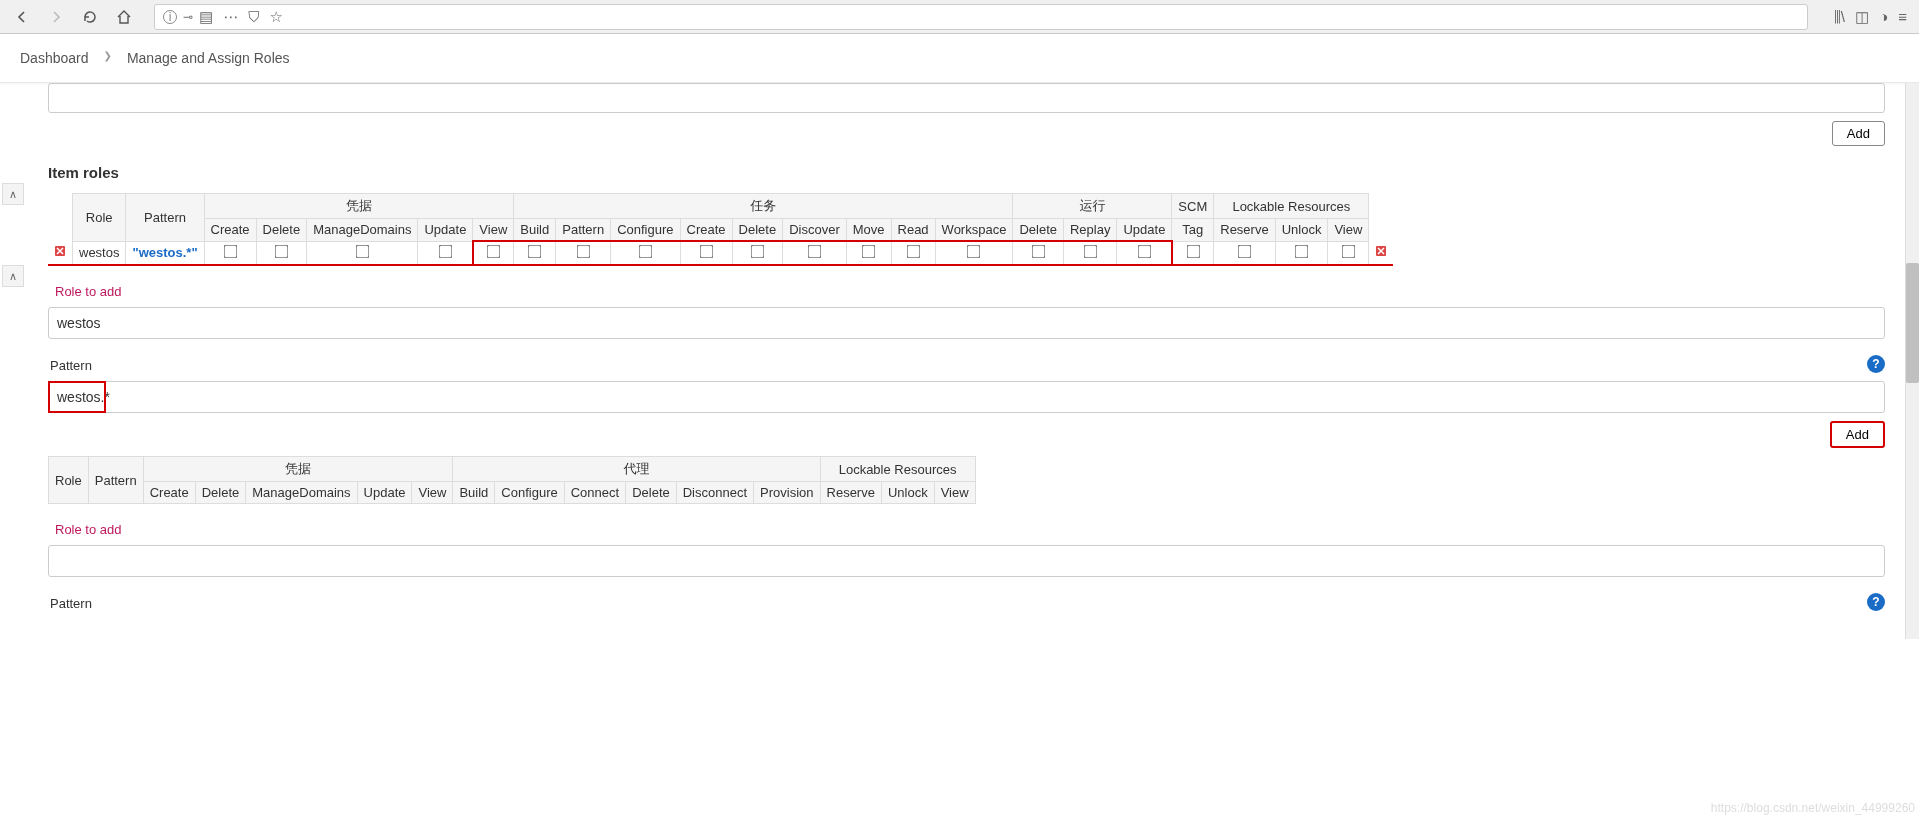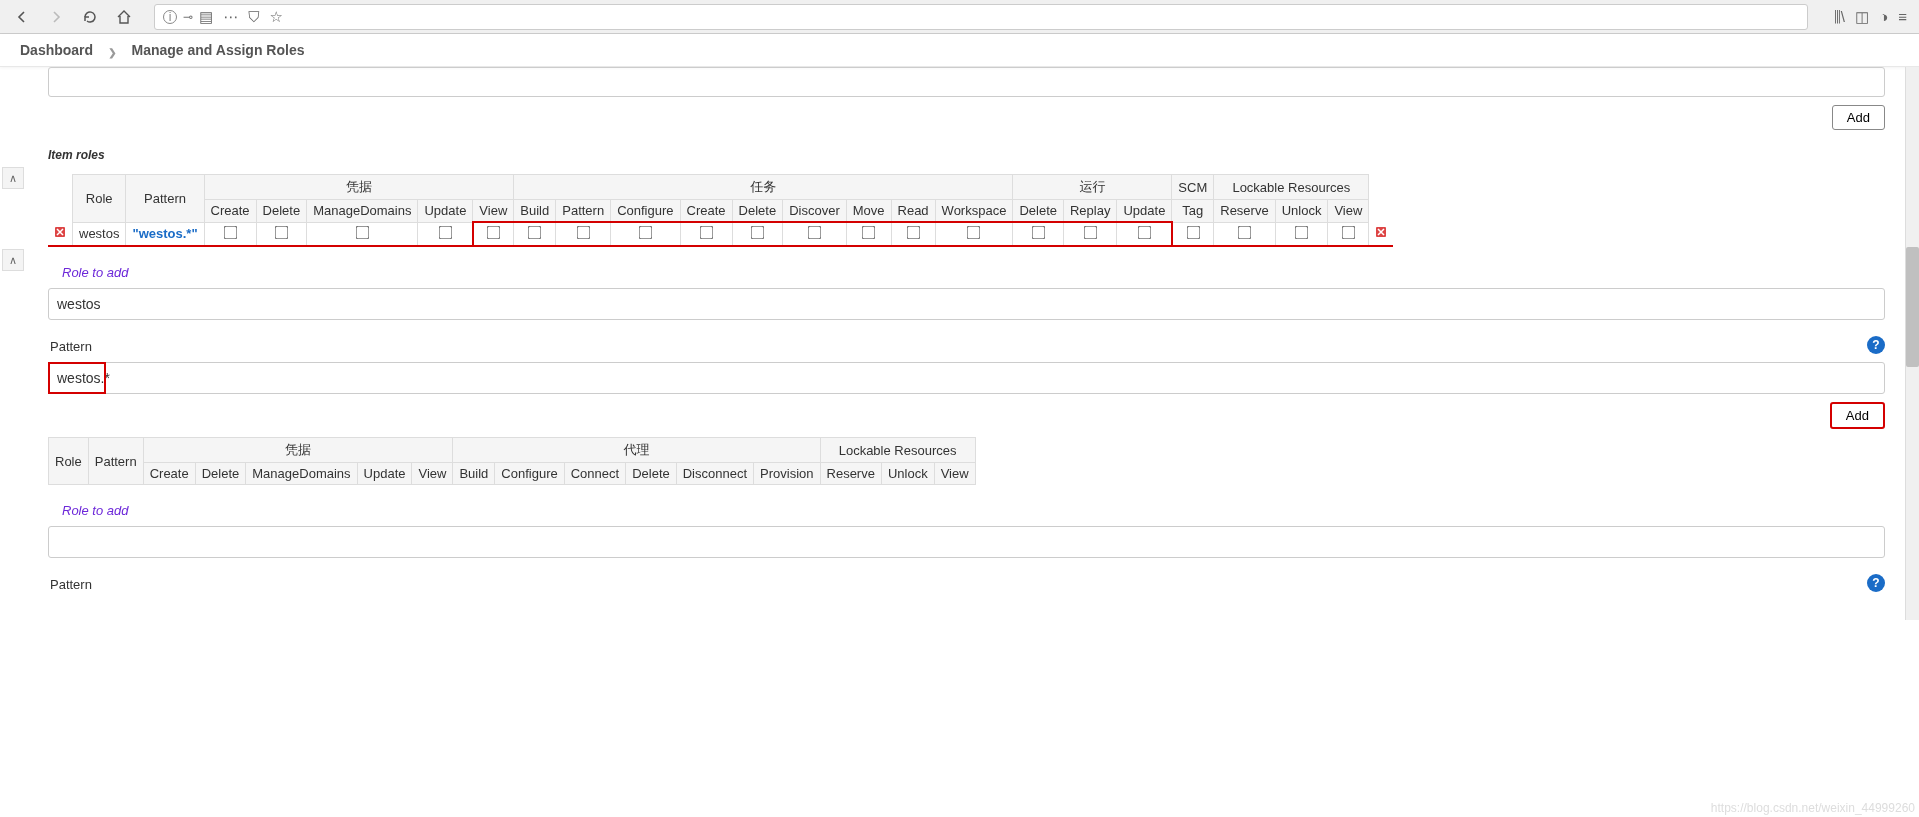--- a/index.html
+++ b/index.html
@@ -10,33 +10,33 @@
   .nav-btn { width: 28px; height: 28px; display: flex; align-items: center; justify-content: center; color: #555; cursor: pointer; border-radius: 4px; }
   .nav-btn.disabled { color: #bbb; }
   .url-bar { flex: 1; background: #fff; border: 1px solid #ccc; border-radius: 3px; height: 26px; display: flex; align-items: center; padding: 0 8px; margin: 0 10px; gap: 6px; }
   .url-bar .info-icon { color: #888; font-size: 12px; border: 1px solid #888; border-radius: 50%; width: 14px; height: 14px; display: inline-flex; align-items: center; justify-content: center; }
   .url-text { flex: 1; color: #555; font-size: 14px; }
   .url-text .host { color: #000; }
   .url-icons { display: flex; gap: 10px; color: #666; font-size: 15px; }
   .right-icons { display: flex; gap: 10px; color: #666; font-size: 15px; margin-left: 10px; padding-right: 4px; }
   
   
-  .breadcrumb { background: #fff; border-bottom: 1px solid #e8e8e8; box-shadow: 0 1px 3px rgba(0,0,0,0.05); padding: 8px 20px; display: flex; align-items: flex-end; gap: 15px; font-size: 14px; color: #555; font-weight: bold; }
+  .breadcrumb { background: #fff; border-bottom: 1px solid #e8e8e8; box-shadow: 0 1px 3px rgba(0,0,0,0.05); padding: 16px 20px; display: flex; align-items: flex-start; gap: 15px; font-size: 14px; color: #555; }
   .breadcrumb .sep { color: #999; font-size: 10px; }
   
   
   .page-wrap { display: flex; }
   .side-col { width: 28px; display: flex; flex-direction: column; gap: 60px; padding-top: 100px; }
   .side-btn { width: 22px; height: 22px; background: #f4f4f4; border: 1px solid #ddd; display: flex; align-items: center; justify-content: center; color: #666; font-size: 11px; margin-left: 2px; }
   .content { flex: 1; padding: 0 20px 20px 20px; position: relative; }
   .scrollbar { width: 14px; background: #f0f0f0; border-left: 1px solid #ddd; position: relative; }
   .scroll-thumb { position: absolute; top: 180px; width: 100%; height: 120px; background: #c0c0c0; border-radius: 2px; }
   
   
-  h2 { font-size: 12px; font-weight: 600; margin: 18px 0 12px 0; color: #333; font-style: italic; }
+  h2 { font-size: 15px; font-weight: 600; margin: 18px 0 12px 0; color: #333; }
   
   
   .empty-box { border: 1px solid #ccc; border-radius: 3px; height: 30px; margin-bottom: 8px; }
   
   
   .add-btn-row { display: flex; justify-content: flex-end; margin: 8px 0; }
   .add-btn { background: #fff; border: 1px solid #888; border-radius: 3px; padding: 4px 14px; font-size: 13px; cursor: pointer; }
   .highlight-red { border: 2px solid #d40000 !important; }
   
   
@@ -44,21 +44,21 @@
   th, td { border: 1px solid #ddd; padding: 3px 6px; text-align: center; background: #fff; white-space: nowrap; }
   th { background: #f5f5f5; font-weight: normal; }
   .del-icon { width: 12px; height: 12px; display: inline-block; }
   .del-icon svg { width: 12px; height: 12px; }
   td.noborder, th.noborder { border: none; background: transparent; }
   .pattern-link { color: #1a6cc7; font-weight: bold; }
   input[type=checkbox] { transform: scale(1.05); cursor: pointer; }
   #item-table .hl td { border-bottom: 2px solid #d40000; }
   
   
-  .form-label { font-size: 13px; color: #6d28d9; margin: 18px 0 8px 14px; font-style: italic; }
+  .form-label { font-size: 13px; color: #be185d; margin: 18px 0 8px 7px; }
   .text-input { width: 100%; border: 1px solid #ccc; border-radius: 3px; padding: 7px 8px; font-size: 14px; color: #333; }
   .help-icon { display: inline-flex; width: 18px; height: 18px; background: #1a6cc7; color: #fff; border-radius: 50%; align-items: center; justify-content: center; font-size: 12px; font-weight: bold; float: right; margin-top: -2px; }
   .label-row { display: flex; justify-content: space-between; align-items: center; margin: 18px 0 8px 2px; }
   
   .watermark { position: fixed; bottom: 2px; right: 4px; color: #ddd; font-size: 12px; text-align: right; }
 </style>
 </head>
 <body>
 
 <div class="browser-chrome">

